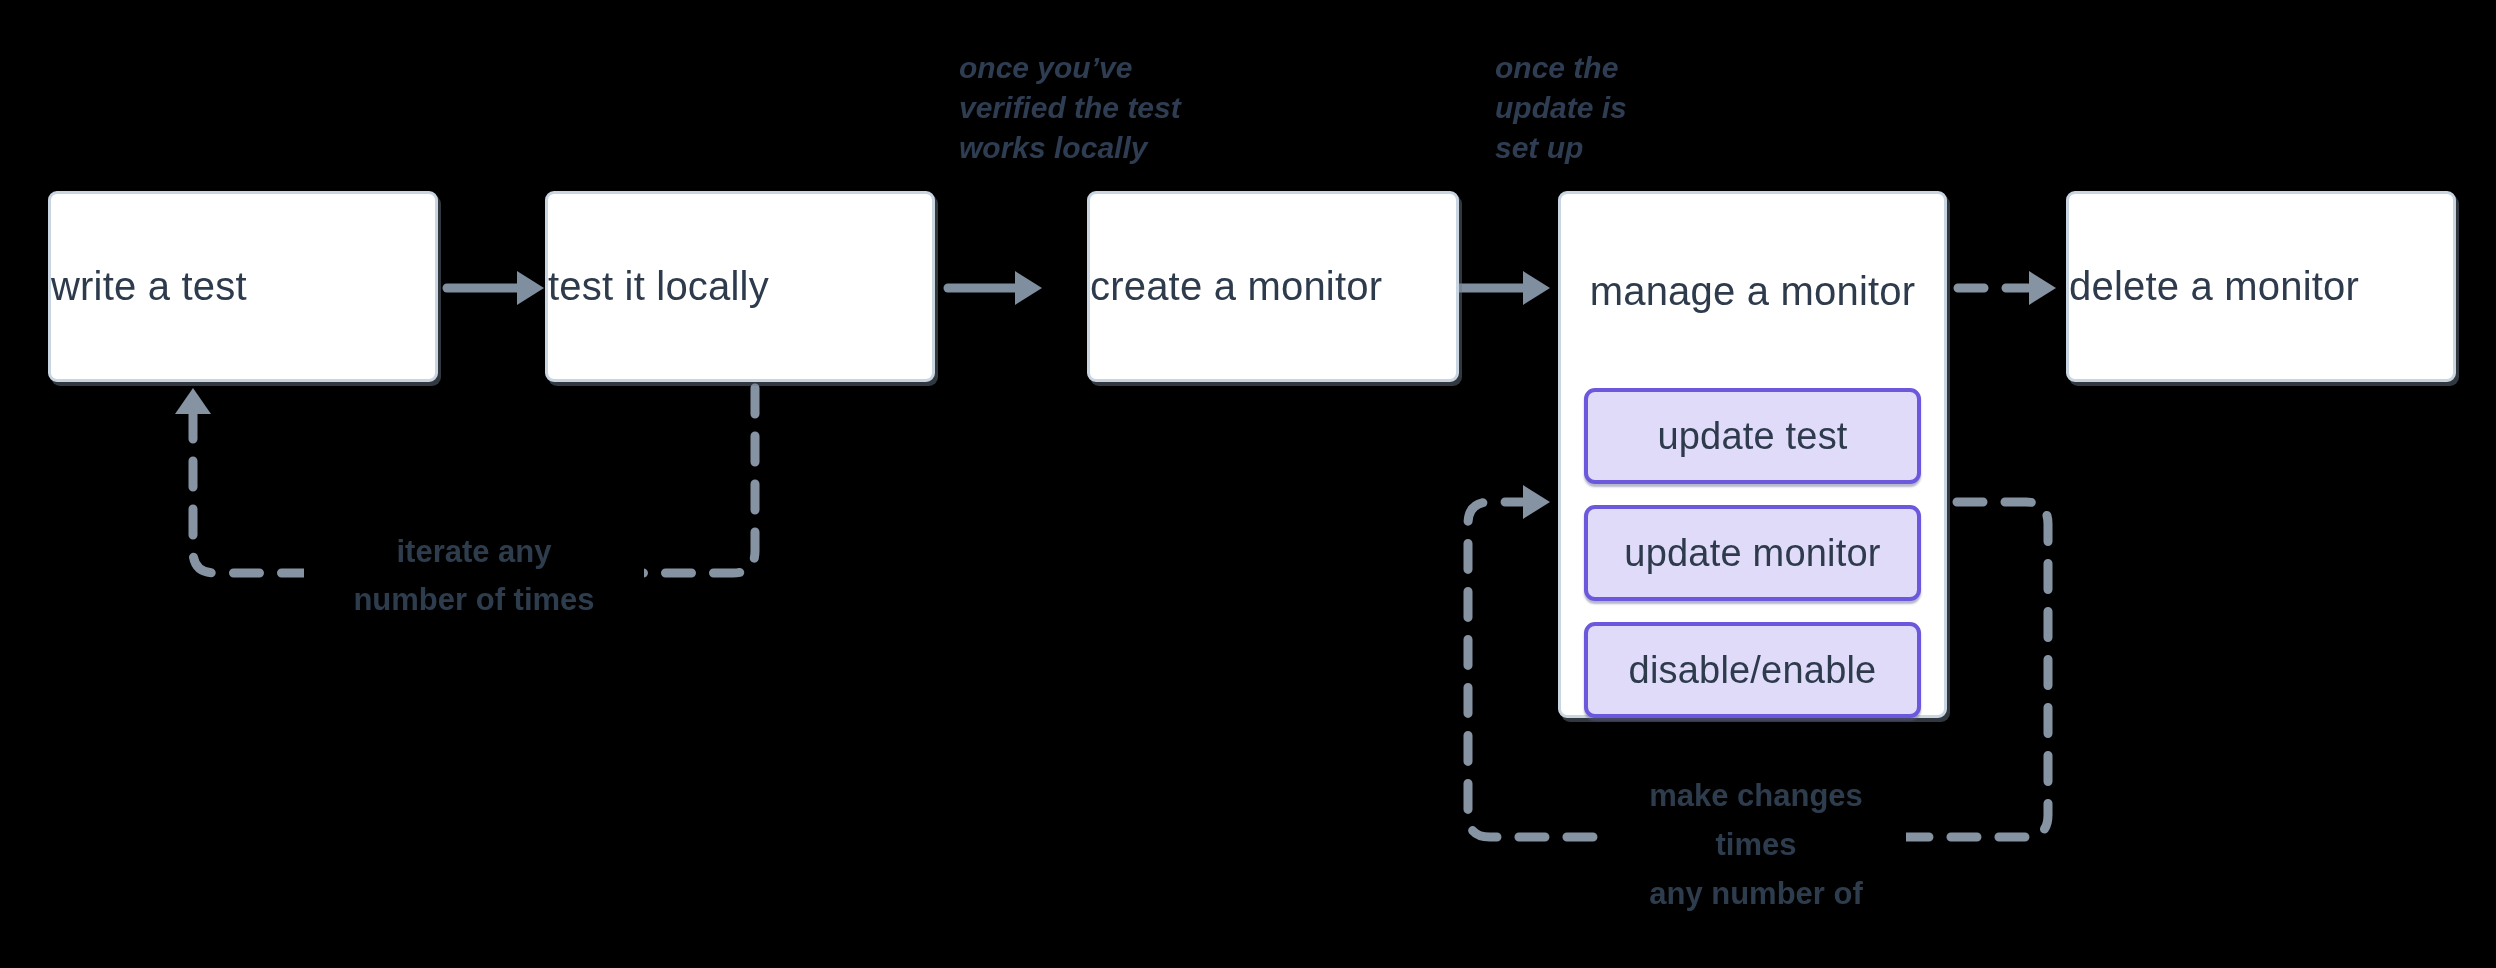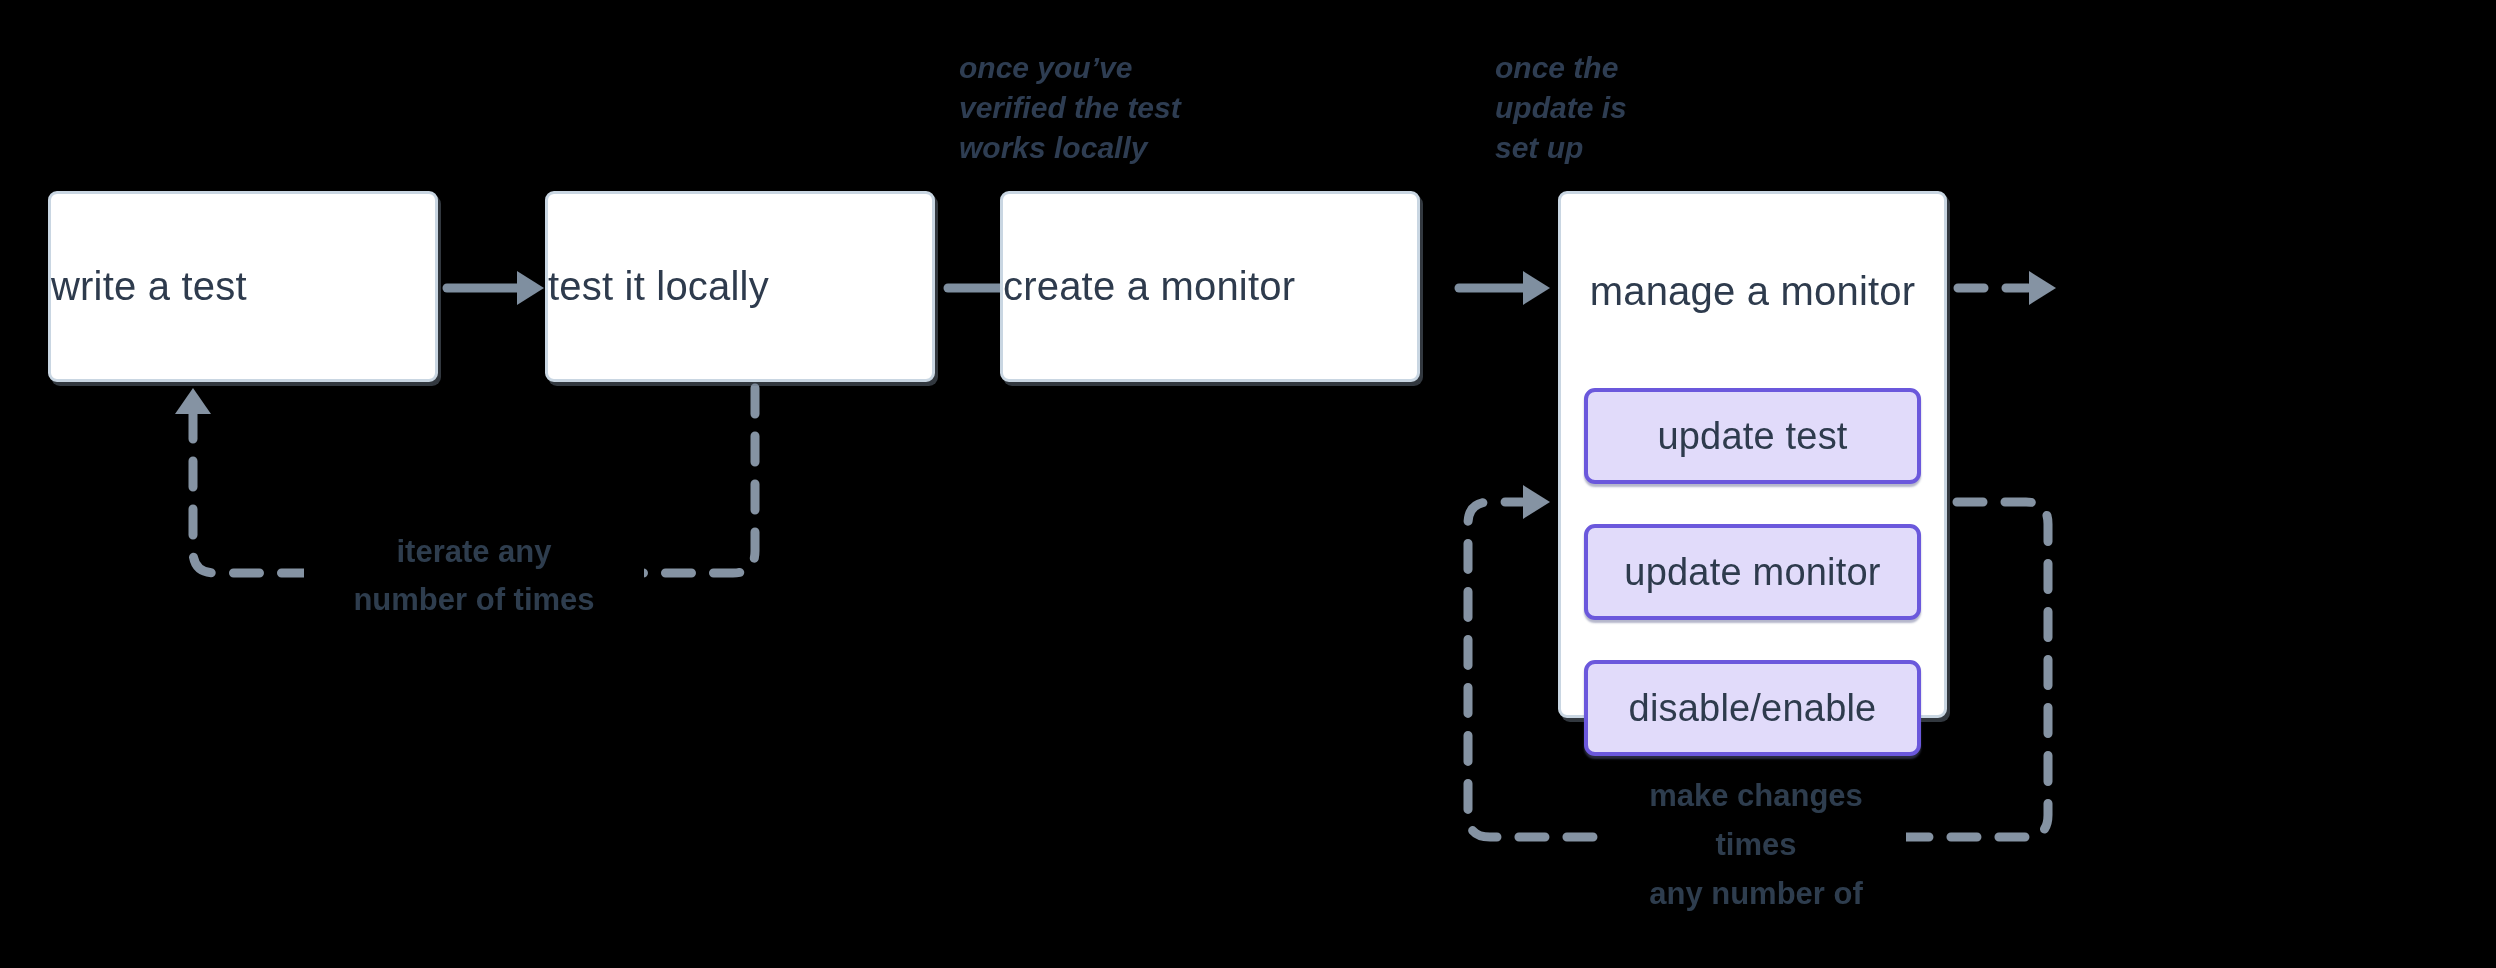--- a/index.html
+++ b/index.html
@@ -42,21 +42,21 @@
   }
   .node-simple{width:390px;height:191px;top:191px;}
   .node-manage{
     left:1558px;top:191px;width:389px;height:527px;
     display:block;
   }
   .manage-title{
     height:194px;display:flex;align-items:center;justify-content:center;
     color:var(--node-text);font-size:40px;
   }
-  .subnodes{display:flex;flex-direction:column;gap:40px;padding:0 23px;}
+  .subnodes{display:flex;flex-direction:column;gap:21px;padding:0 23px;}
   .subnode{
     height:96px;box-sizing:border-box;
     background:var(--subnode-fill);
     border:4px solid var(--subnode-border);
     border-radius:11px;
     box-shadow:0 3px 2px rgba(90,95,140,0.45);
     display:flex;align-items:center;justify-content:center;
     color:var(--node-text);font-size:38px;
   }
   .annotation{
@@ -108,33 +108,36 @@
   </svg>
 
   <div class="node node-simple" style="left:48px">
     <span>write a test</span>
   </div>
 
   <div class="node node-simple" style="left:545px">
     <span>test it locally</span>
   </div>
 
-  <div class="node node-simple" style="left:1000px;width:420px">
+  <div class="node node-simple" style="left:1087px;width:372px">
     <span>create a monitor</span>
   </div>
 
   <div class="node node-manage">
     <div class="manage-title">manage a monitor</div>
     <div class="subnodes">
       <div class="subnode">update test</div>
       <div class="subnode">update monitor</div>
       <div class="subnode">disable/enable</div>
     </div>
   </div>
 
+  <div class="node node-simple" style="left:2066px">
+    <span>delete a monitor</span>
+  </div>
 
   <div class="annotation" style="left:915px">
     <div>once you’ve</div>
     <div>verified the test</div>
     <div>works locally</div>
   </div>
 
   <div class="annotation" style="left:1451px">
     <div>once the</div>
     <div>update is</div>

